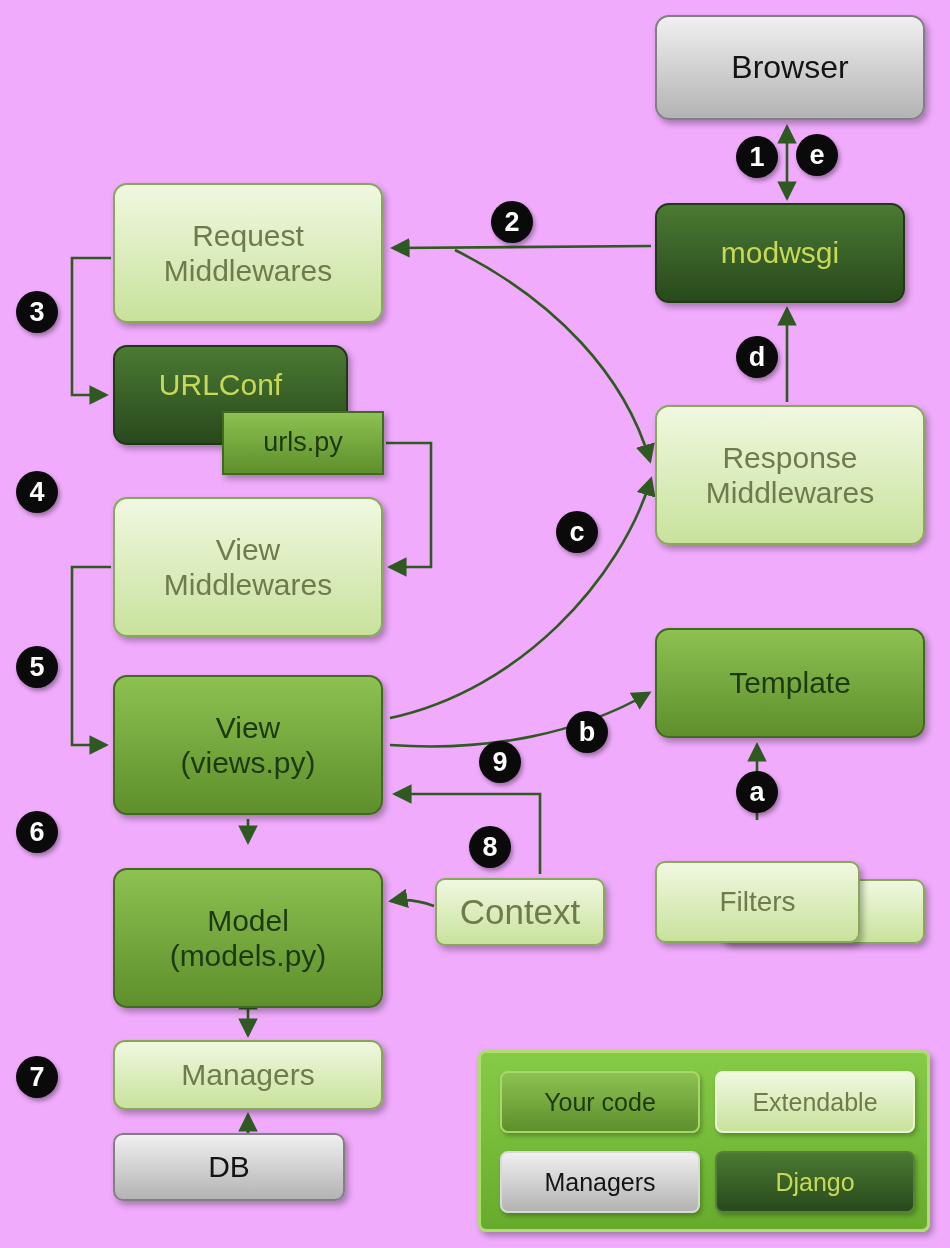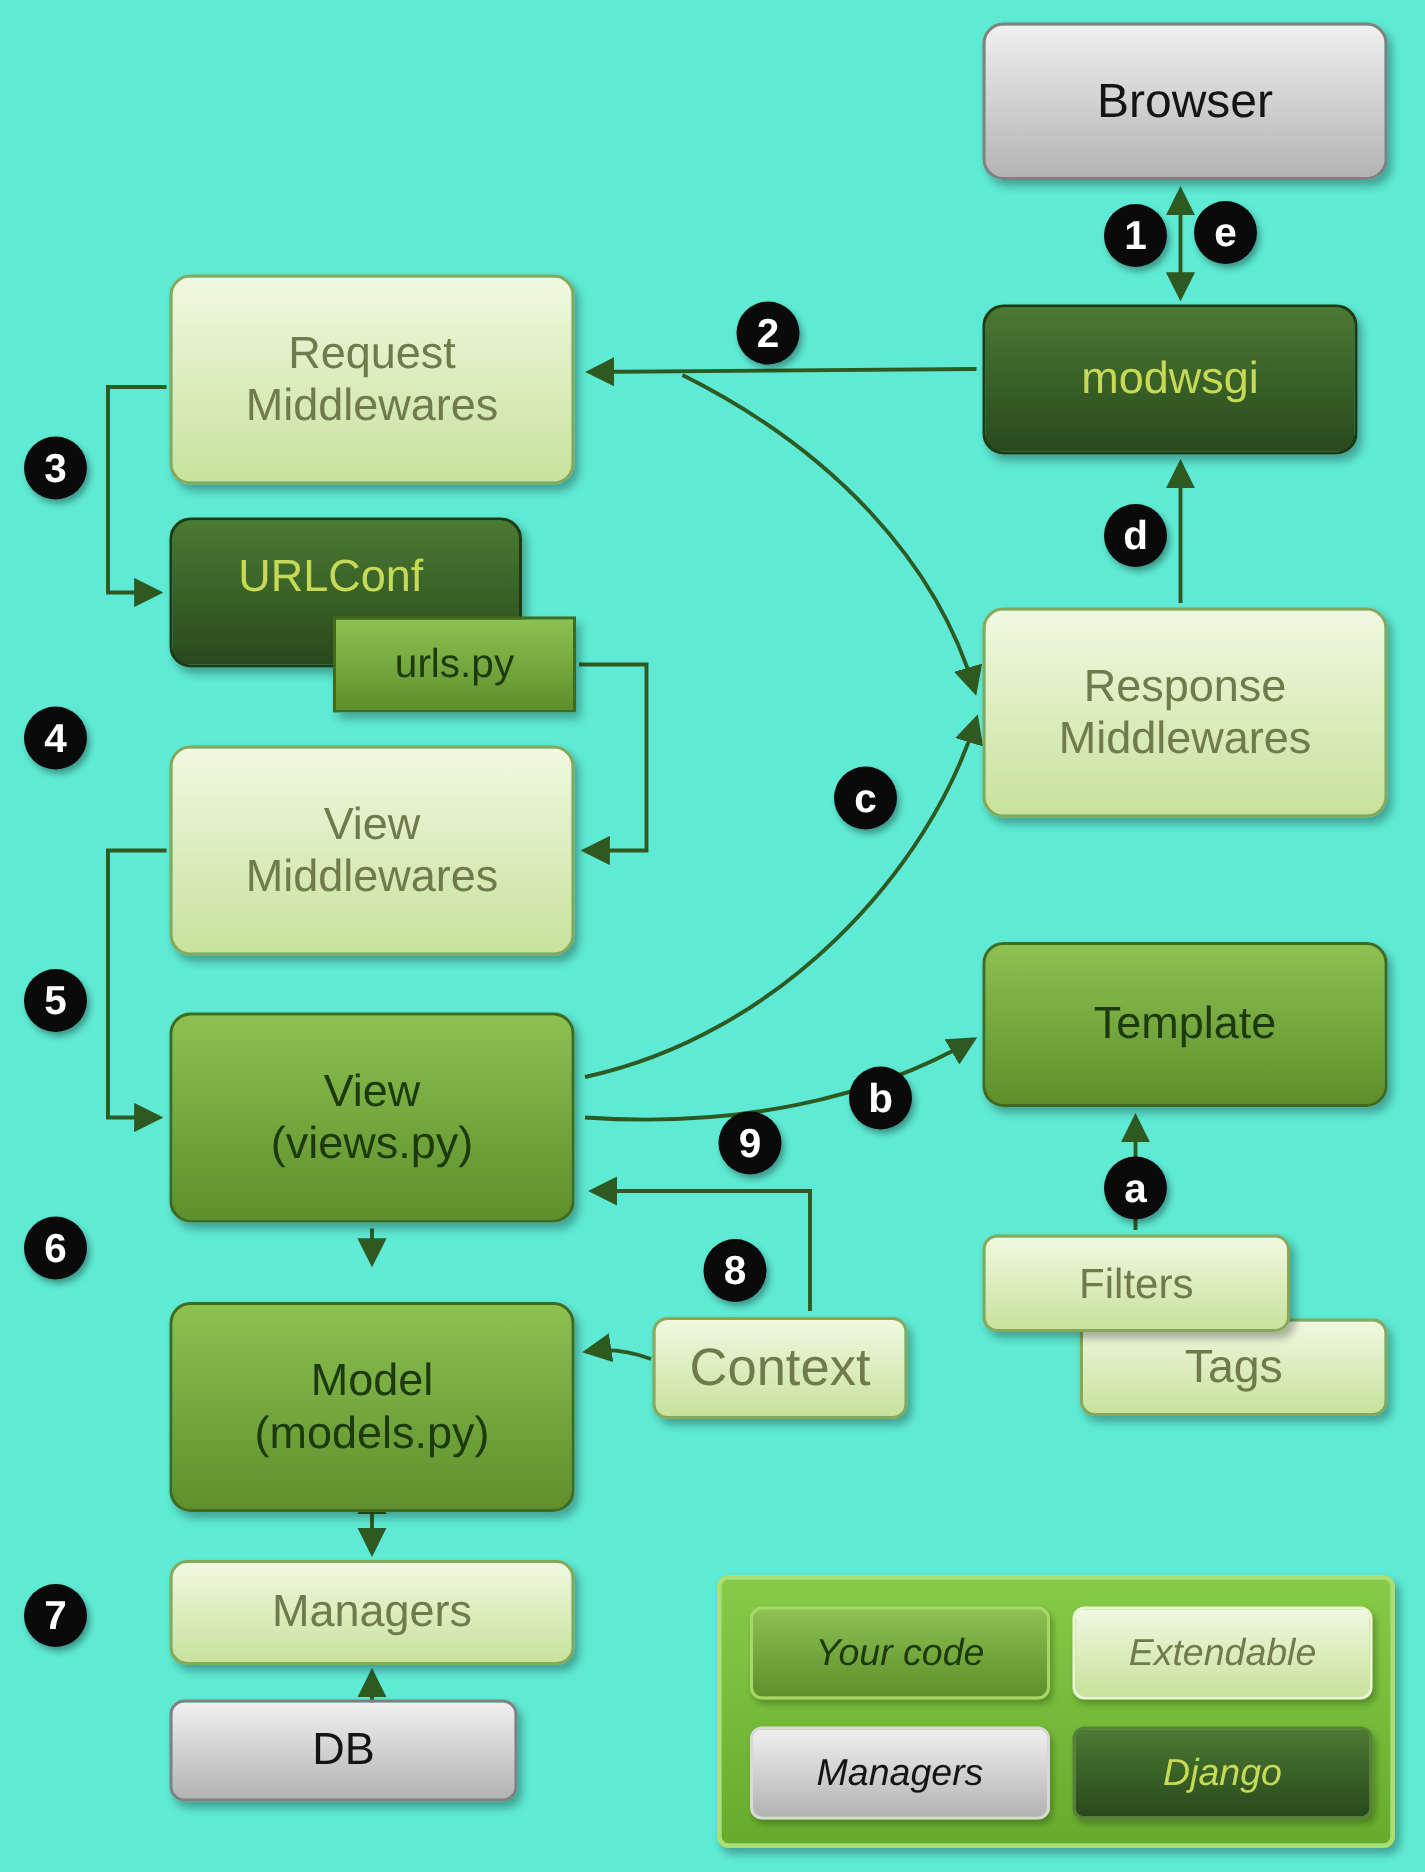--- a/index.html
+++ b/index.html
@@ -1,19 +1,19 @@
 <!DOCTYPE html>
 <html><head>
 <meta charset="utf-8">
 <style>
   html,body{margin:0;padding:0;background:#ffffff;}
   #canvas{
     position:relative;
     width:950px;height:1248px;
-    background:#5eead4;
+    background:#f0abfc;
     font-family:"Liberation Sans", sans-serif;
     overflow:hidden;
   }
   .box{
     position:absolute;
     display:flex;align-items:center;justify-content:center;
     text-align:center;
     border-radius:14px;
     font-size:30px;
     line-height:1.18;
@@ -51,21 +51,21 @@
     box-shadow:2px 3px 4px rgba(0,0,0,0.35);
     z-index:30;
   }
   #arrows{position:absolute;left:0;top:0;z-index:5;pointer-events:none;}
   .bx{z-index:10;}
   #legend-panel{
     position:absolute;left:478px;top:1050px;width:452px;height:182px;
     background:linear-gradient(#86cb47,#67ab2d);
     border:3px solid #aede6d;border-radius:8px;
     box-shadow:3px 4px 6px rgba(0,0,0,0.30);
-    z-index:10;box-sizing:border-box;font-style:italic;
+    z-index:10;box-sizing:border-box;
   }
   .legend-item{
     position:absolute;
     width:200px;height:62px;border-radius:8px;
     display:flex;align-items:center;justify-content:center;
     font-size:25px;
     box-shadow:2px 3px 4px rgba(0,0,0,0.25);
     box-sizing:border-box;
   }
 </style>
@@ -123,21 +123,21 @@
 
   <div class="box gray bx" style="left:113px;top:1133px;width:232px;height:68px;border-radius:10px;">DB</div>
 
   <div class="box light bx" style="left:655px;top:405px;width:270px;height:140px;">Response
 Middlewares</div>
 
   <div class="box mid bx" style="left:655px;top:628px;width:270px;height:110px;">Template</div>
 
   <div class="box light bx" style="left:720px;top:879px;width:205px;height:65px;font-size:31px;border-radius:10px;z-index:9;">Tags</div>
 
-  <div class="box light bx" style="left:655px;top:823px;width:205px;height:65px;font-size:28px;border-radius:10px;z-index:11;">Filters</div>
+  <div class="box light bx" style="left:655px;top:861px;width:205px;height:82px;font-size:28px;border-radius:10px;z-index:11;">Filters</div>
 
   <div class="box light bx" style="left:435px;top:878px;width:170px;height:68px;font-size:35px;border-radius:10px;">Context</div>
 
   <div class="badge" style="left:736px;top:136px;">1</div>
   <div class="badge" style="left:491px;top:201px;">2</div>
   <div class="badge" style="left:16px;top:291px;">3</div>
   <div class="badge" style="left:16px;top:471px;">4</div>
   <div class="badge" style="left:16px;top:646px;">5</div>
   <div class="badge" style="left:16px;top:811px;">6</div>
   <div class="badge" style="left:16px;top:1056px;">7</div>

